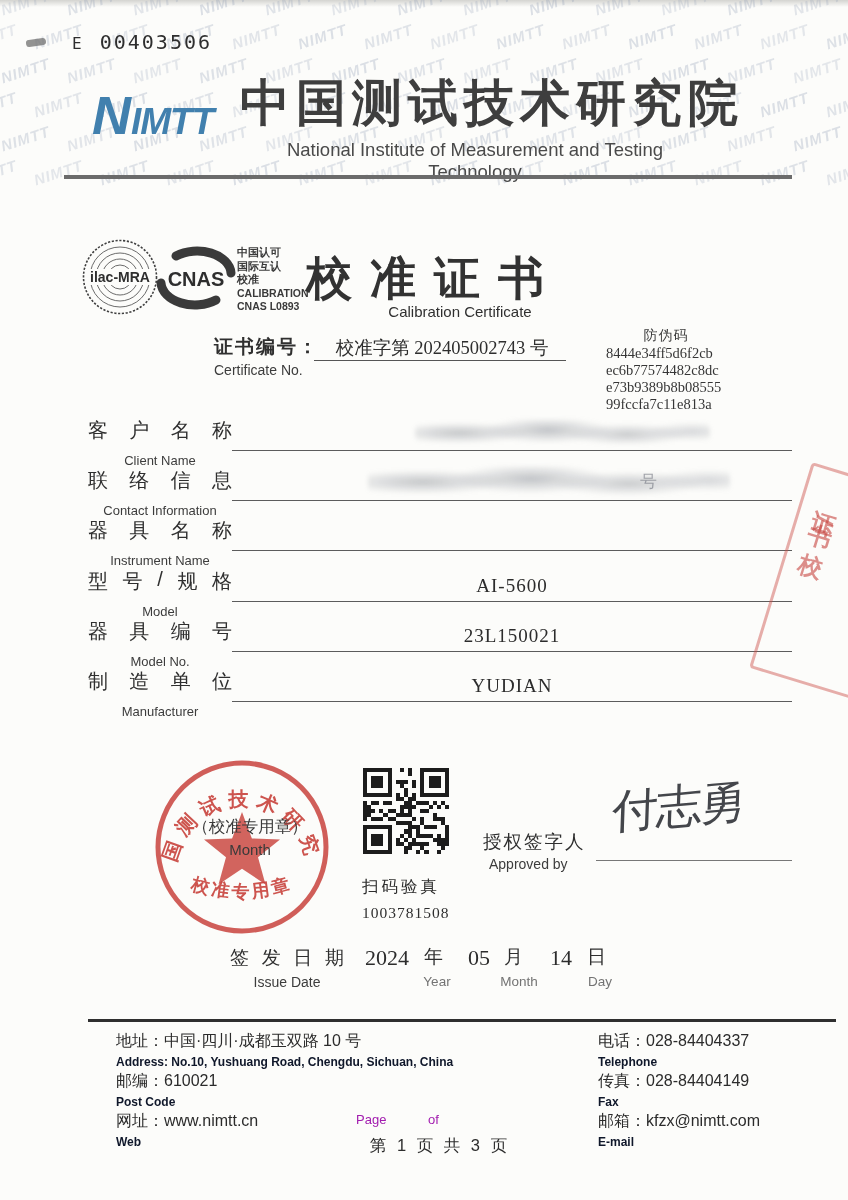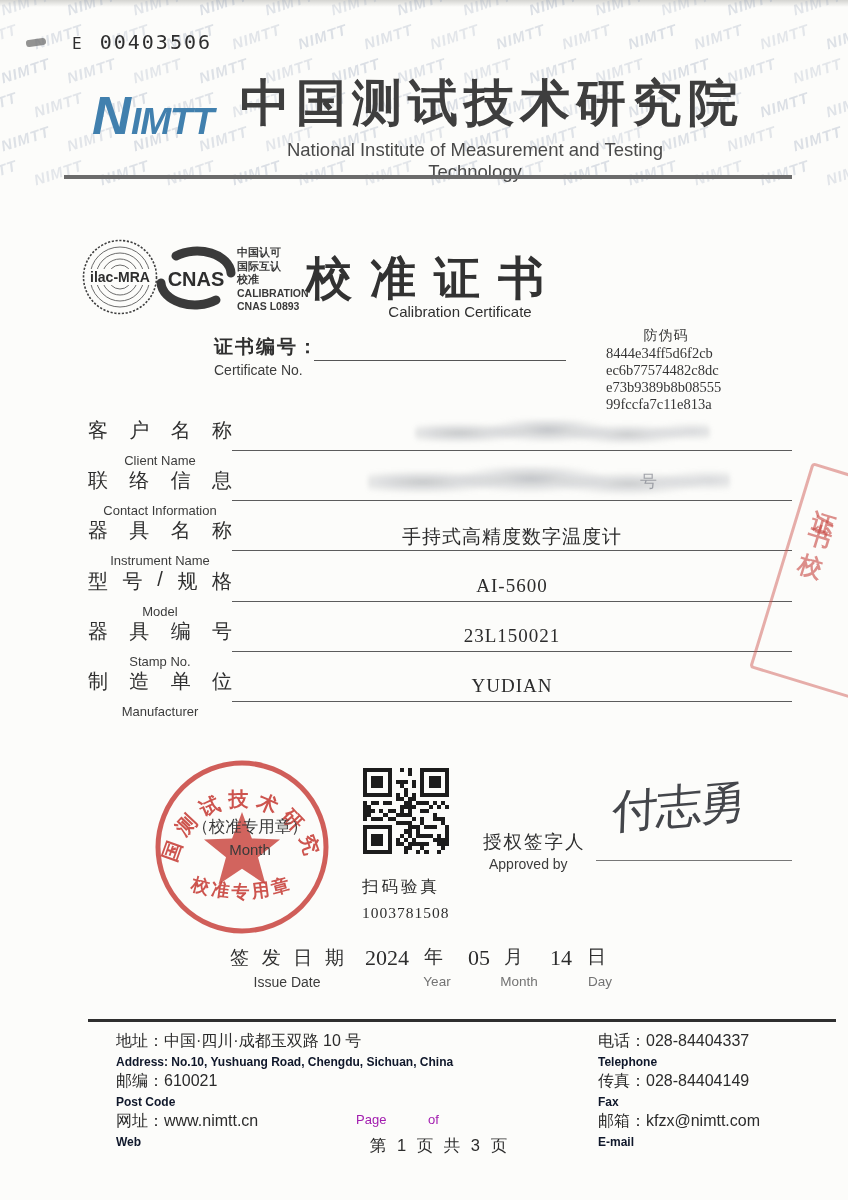--- a/index.html
+++ b/index.html
@@ -237,20 +237,21 @@
     <div>国际互认</div>
     <div>校准</div>
     <div class="en">CALIBRATION</div>
     <div class="en">CNAS L0893</div>
   </div>
 
   <div class="abs cert-subtitle">Calibration Certificate</div>
   <div class="abs cert-title">校准证书</div>
 
   <div class="abs certno-label">证书编号：</div>
+  <div class="abs certno-value">校准字第 202405002743 号</div>
   <div class="abs certno-line"></div>
   <div class="abs certno-en">Certificate No.</div>
 
   <div class="abs antifake">
     <div class="af-label">防伪码</div>
     <div class="af-code">8444e34ff5d6f2cb</div>
     <div class="af-code">ec6b77574482c8dc</div>
     <div class="af-code">e73b9389b8b08555</div>
     <div class="af-code">99fccfa7c11e813a</div>
   </div>
@@ -275,21 +276,20 @@
   <div class="abs smudge" style="left:368px; top:466px; width:362px; height:32px;"></div>
   <div class="abs f-line" style="top:500px;"></div>
   <div class="abs f-en" style="top:503px;">Contact Information</div>
 
   <div class="abs f-label justify-row" style="top:517px;">
       <span>器</span>
       <span>具</span>
       <span>名</span>
       <span>称</span>
     </div>
-  <div class="abs f-value" style="top:524px;">手持式高精度数字温度计</div>
   <div class="abs f-line" style="top:550px;"></div>
   <div class="abs f-en" style="top:553px;">Instrument Name</div>
 
   <div class="abs f-label justify-row" style="top:568px;">
       <span>型</span>
       <span>号</span>
       <span>/</span>
       <span>规</span>
       <span>格</span>
     </div>
@@ -298,21 +298,21 @@
   <div class="abs f-en" style="top:604px;">Model</div>
 
   <div class="abs f-label justify-row" style="top:618px;">
       <span>器</span>
       <span>具</span>
       <span>编</span>
       <span>号</span>
     </div>
   <div class="abs f-value" style="top:625px;">23L150021</div>
   <div class="abs f-line" style="top:651px;"></div>
-  <div class="abs f-en" style="top:654px;">Stamp No.</div>
+  <div class="abs f-en" style="top:654px;">Model No.</div>
 
   <div class="abs f-label justify-row" style="top:668px;">
       <span>制</span>
       <span>造</span>
       <span>单</span>
       <span>位</span>
     </div>
   <div class="abs f-value" style="top:675px;">YUDIAN</div>
   <div class="abs f-line" style="top:701px;"></div>
   <div class="abs f-en" style="top:704px;">Manufacturer</div>

